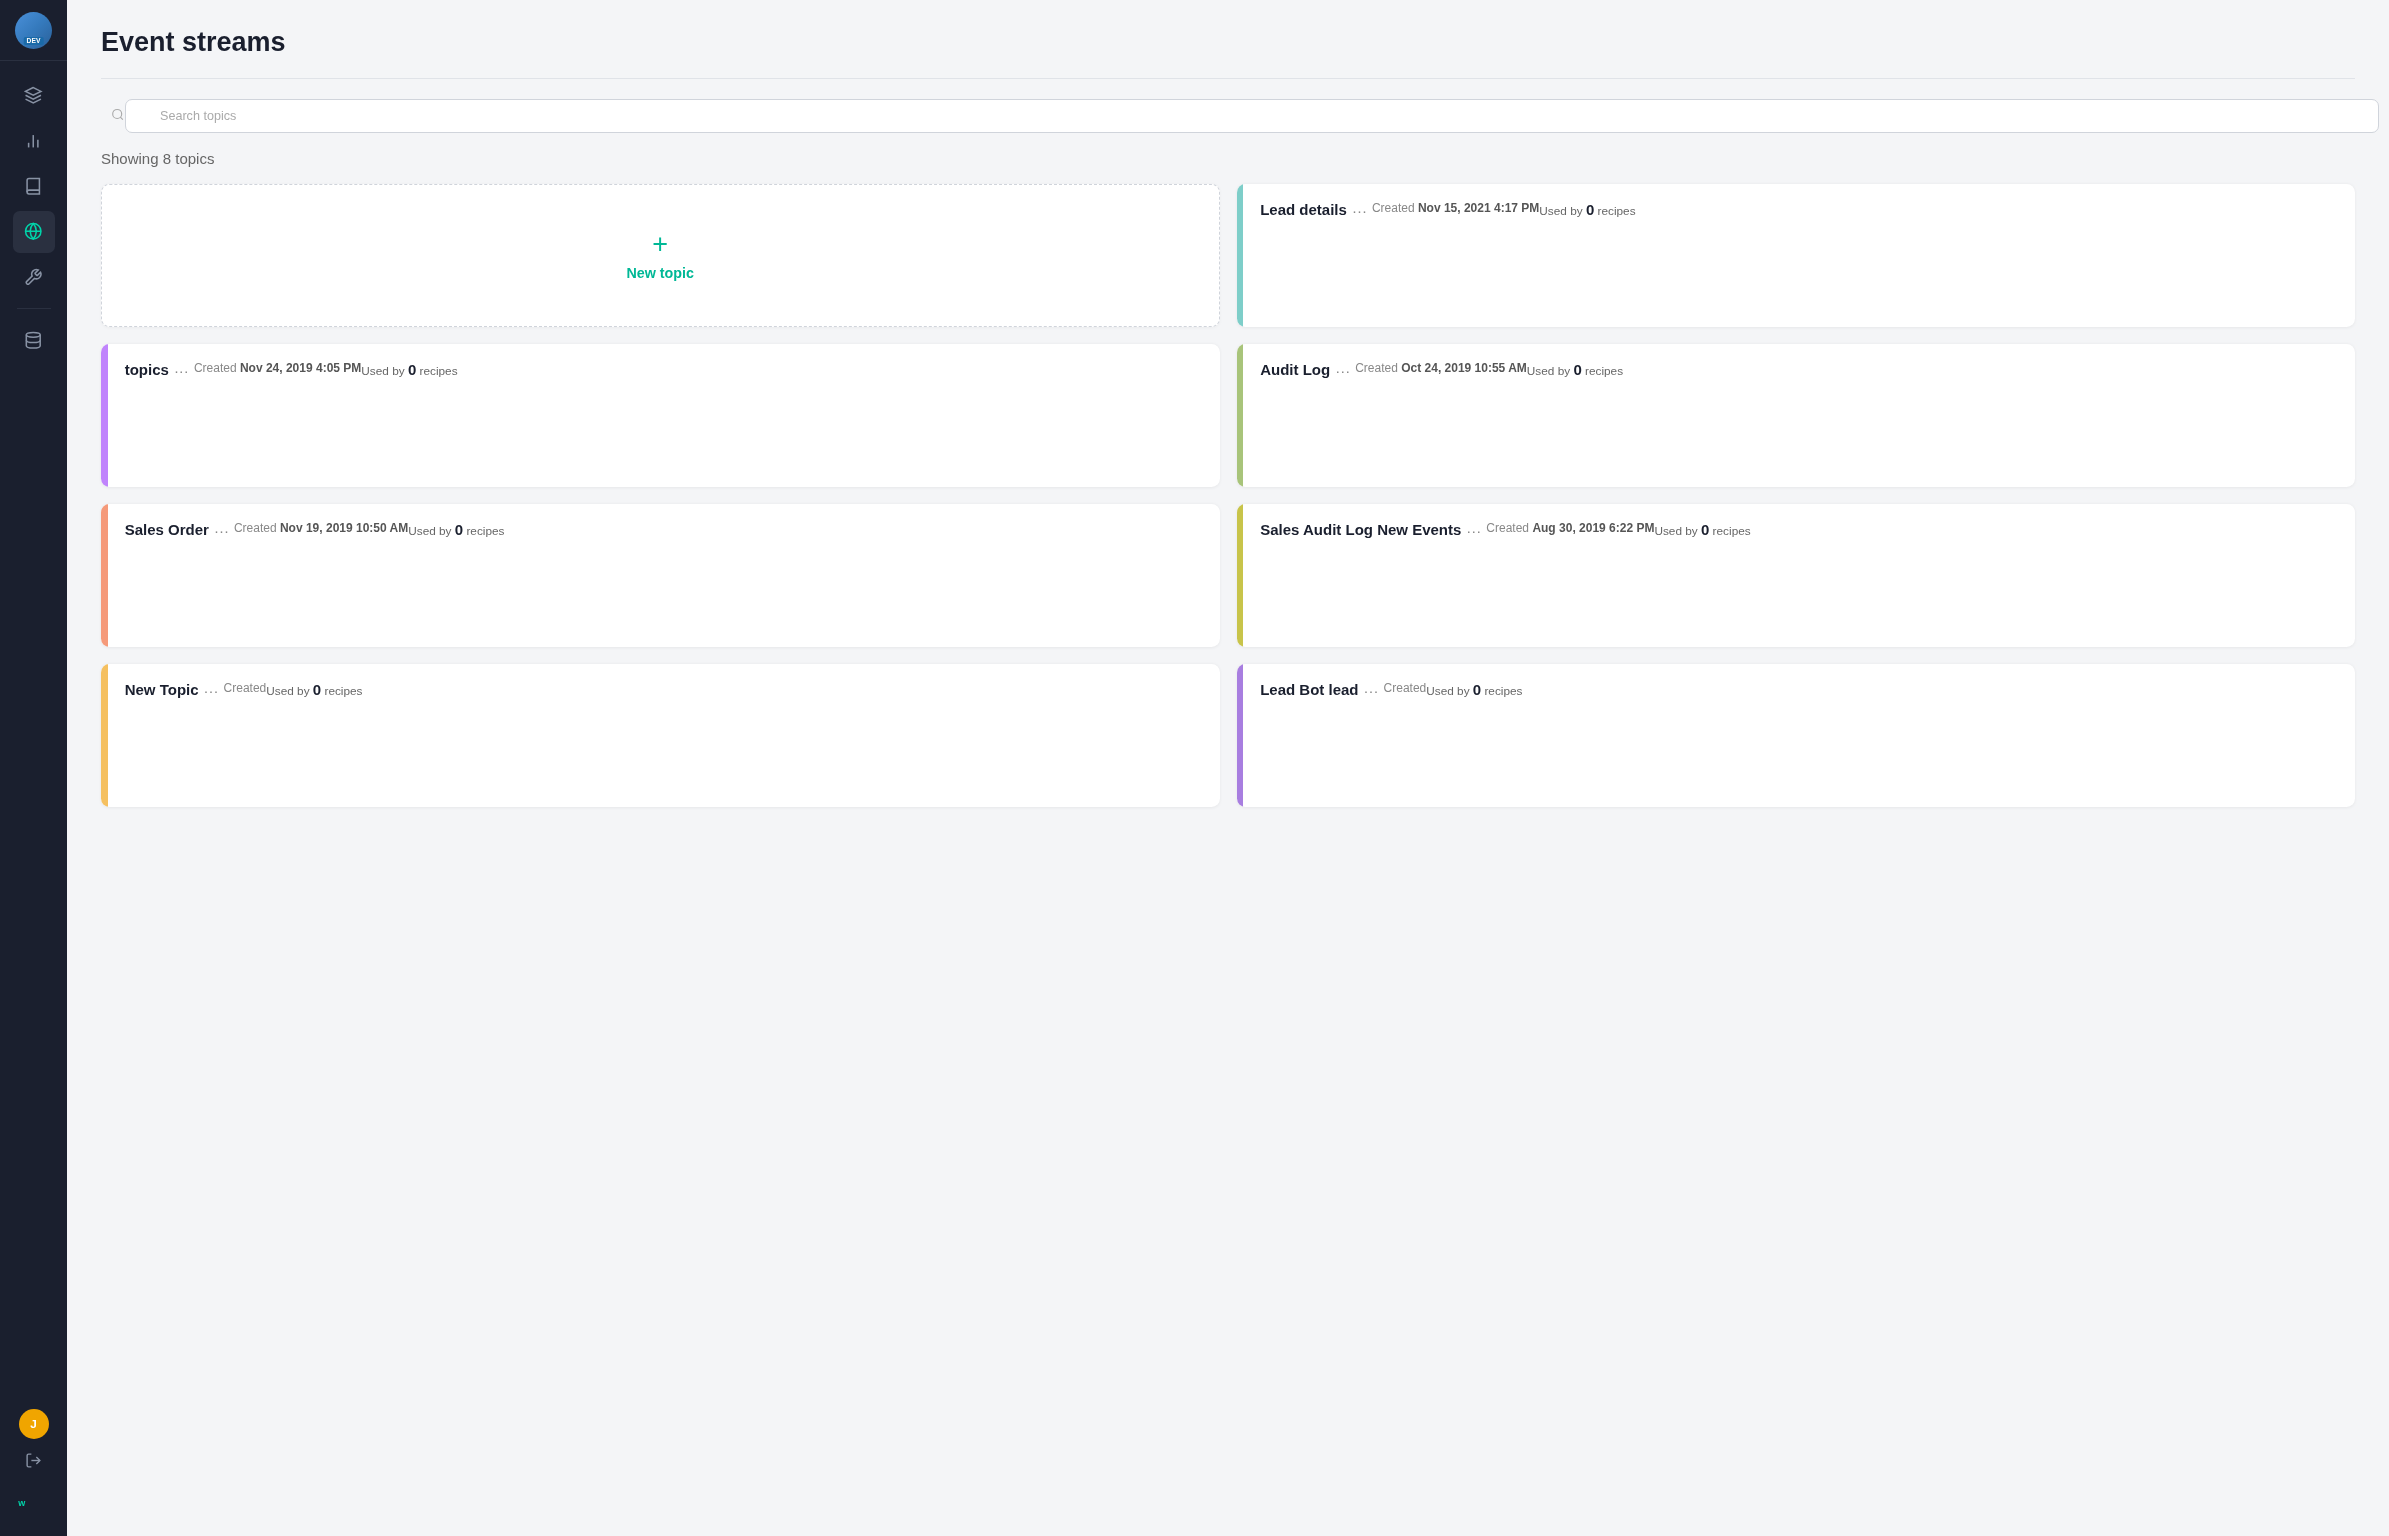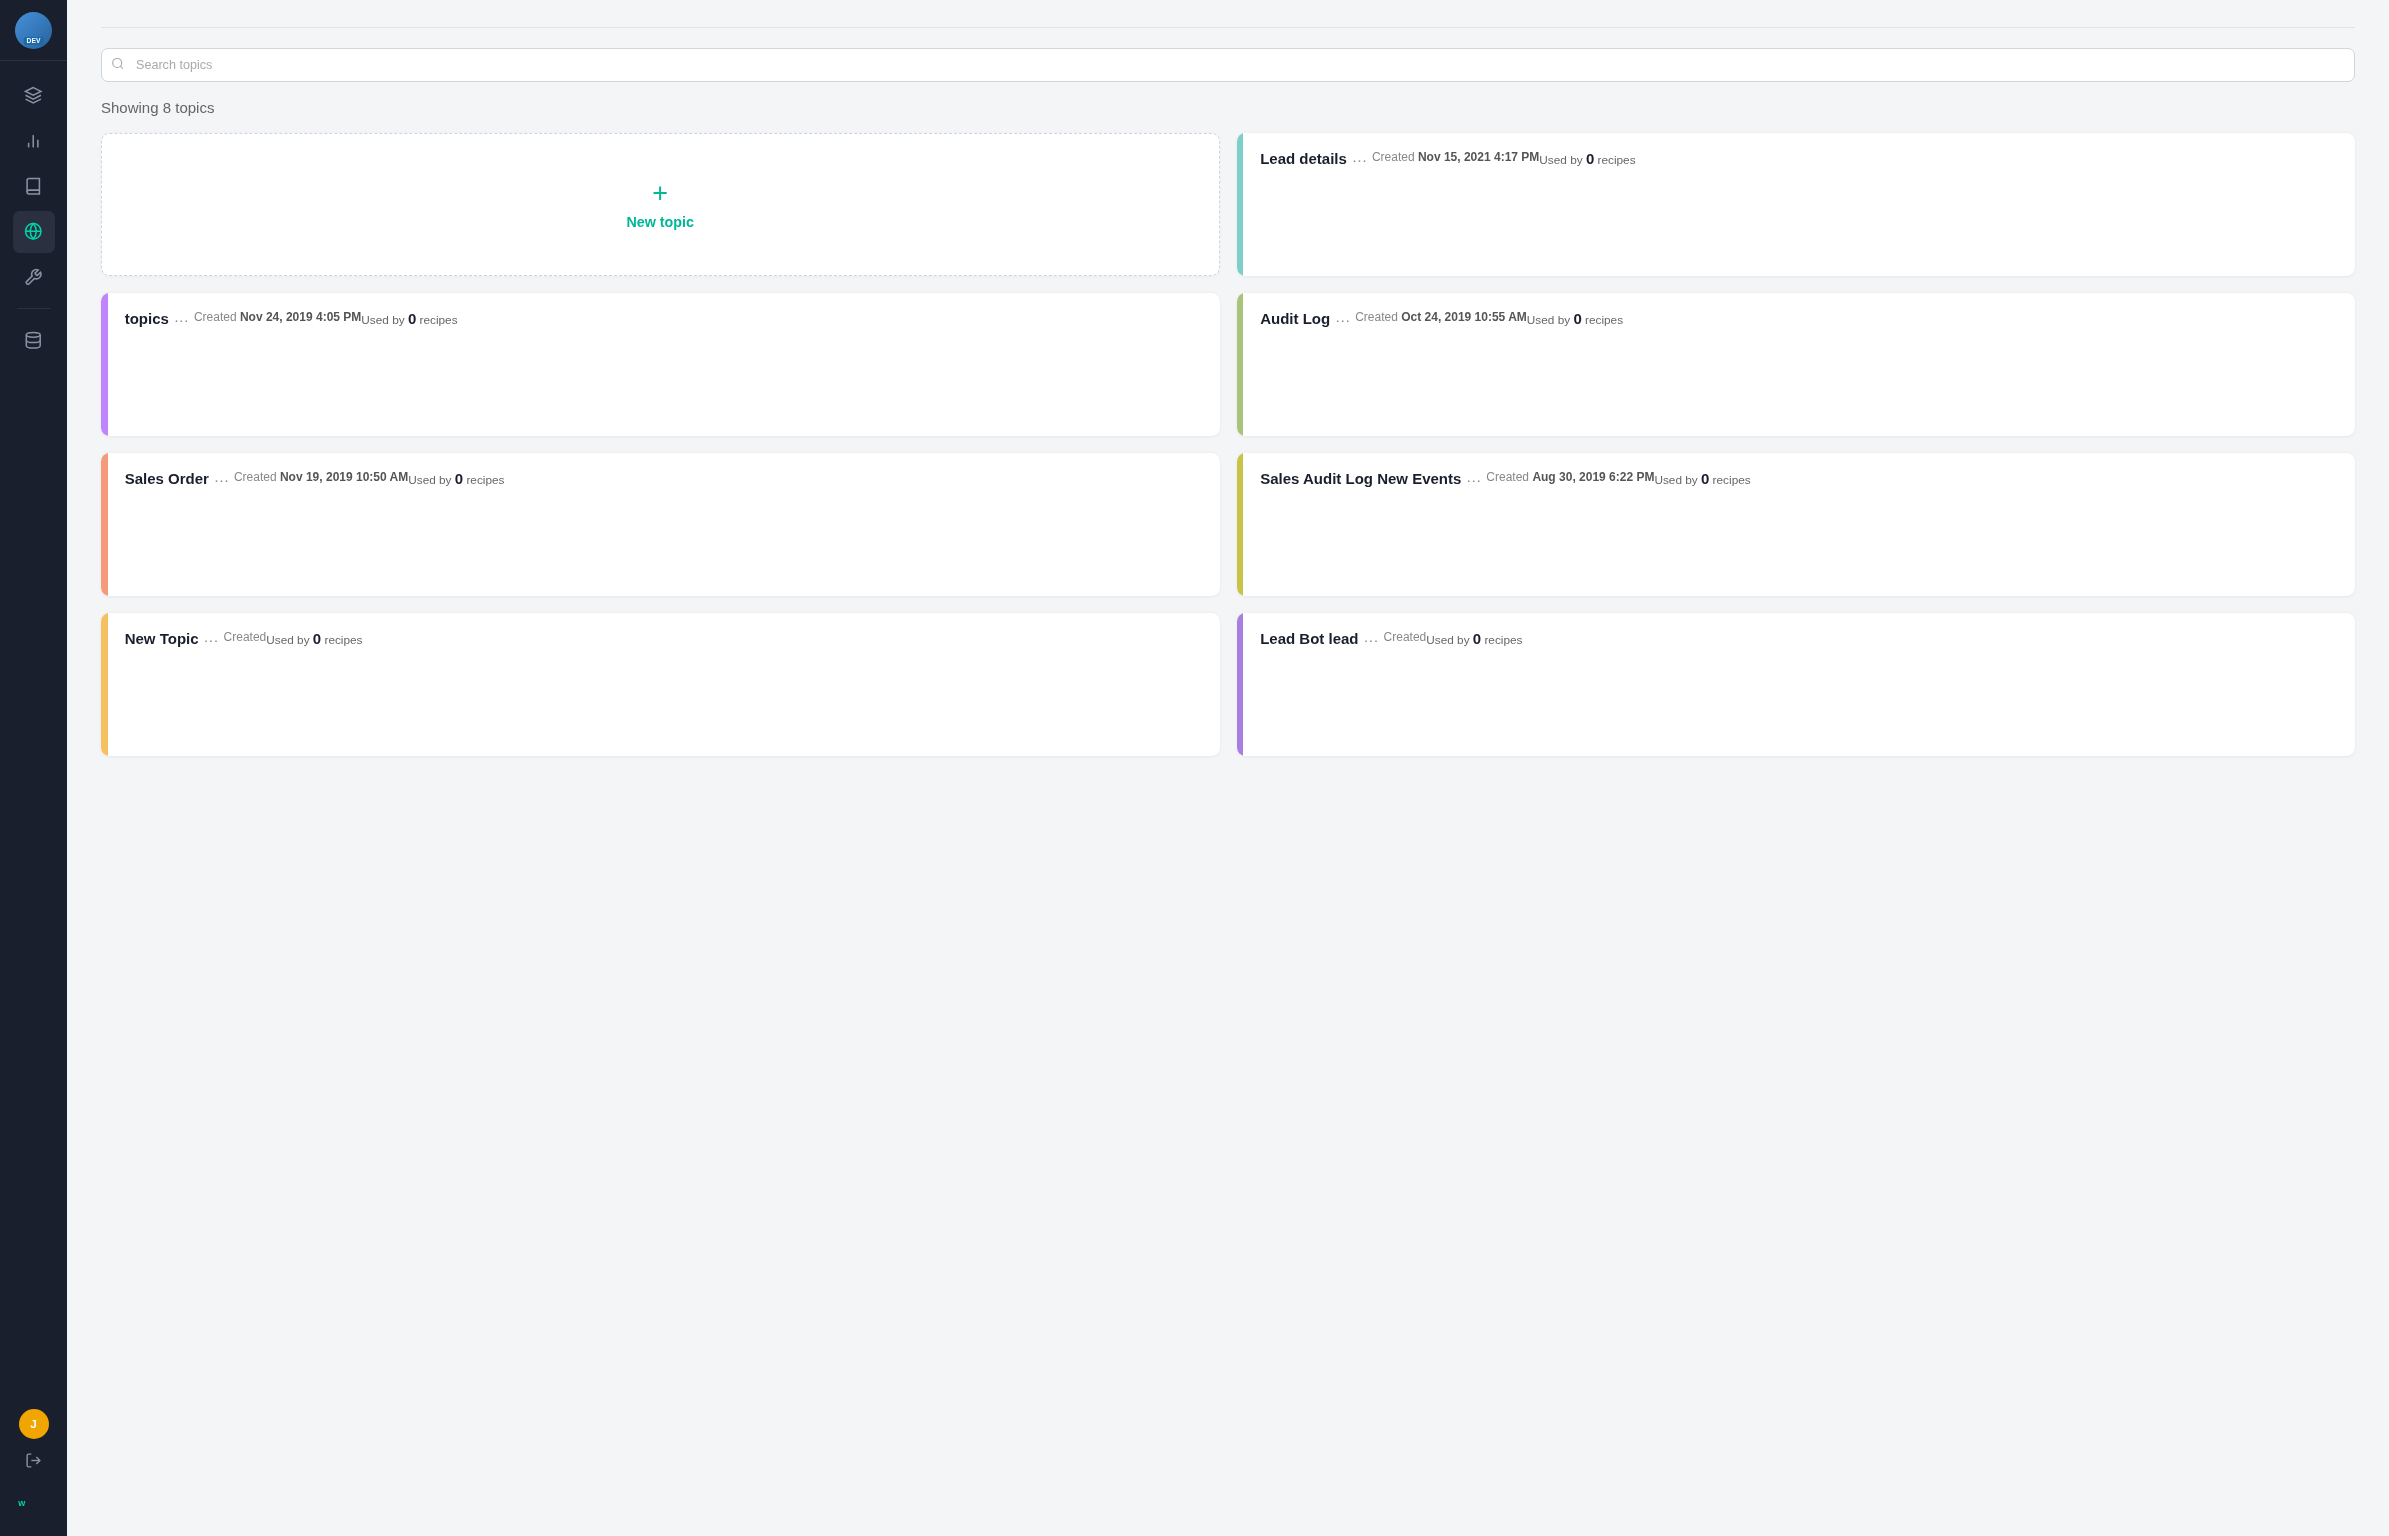--- a/index.html
+++ b/index.html
@@ -148,20 +148,21 @@
     }
     .search-input {
       width: 100%;
       background: #fff;
       border: 0.8px solid #d0d4db;
       border-radius: 7px;
       padding: 9.3px 13.5px 9.3px 34px;
       font-size: 12.6px;
       color: #0f172a;
       outline: none;
+      margin-left: 24px;
     }
     .search-input::placeholder { color: #aaa; }
     .showing-label {
       font-size: 15px;
       color: #666;
       margin-bottom: 17px;
     }
 
     
     .topics-grid {
@@ -321,20 +322,21 @@
     </div>
     <div class="workato-logo">
       <svg width="34" height="17" viewBox="0 0 60 30">
         <text x="2" y="22" font-size="16" fill="#00d4aa" font-weight="bold">w</text>
       </svg>
     </div>
   </div>
 </div>
 
 <main class="main">
+  <h1 class="page-title">Event streams</h1>
   <div class="divider"></div>
 
   <div class="search-wrapper">
     <span class="search-icon">
       <svg width="13.5" height="13.5" viewBox="0 0 24 24" fill="none" stroke="#aaa" stroke-width="2">
           <circle cx="11" cy="11" r="8"></circle>
           <line x1="21" y1="21" x2="16.65" y2="16.65"></line>
         </svg>
     </span>
     <input type="text" class="search-input" placeholder="Search topics" style="">

